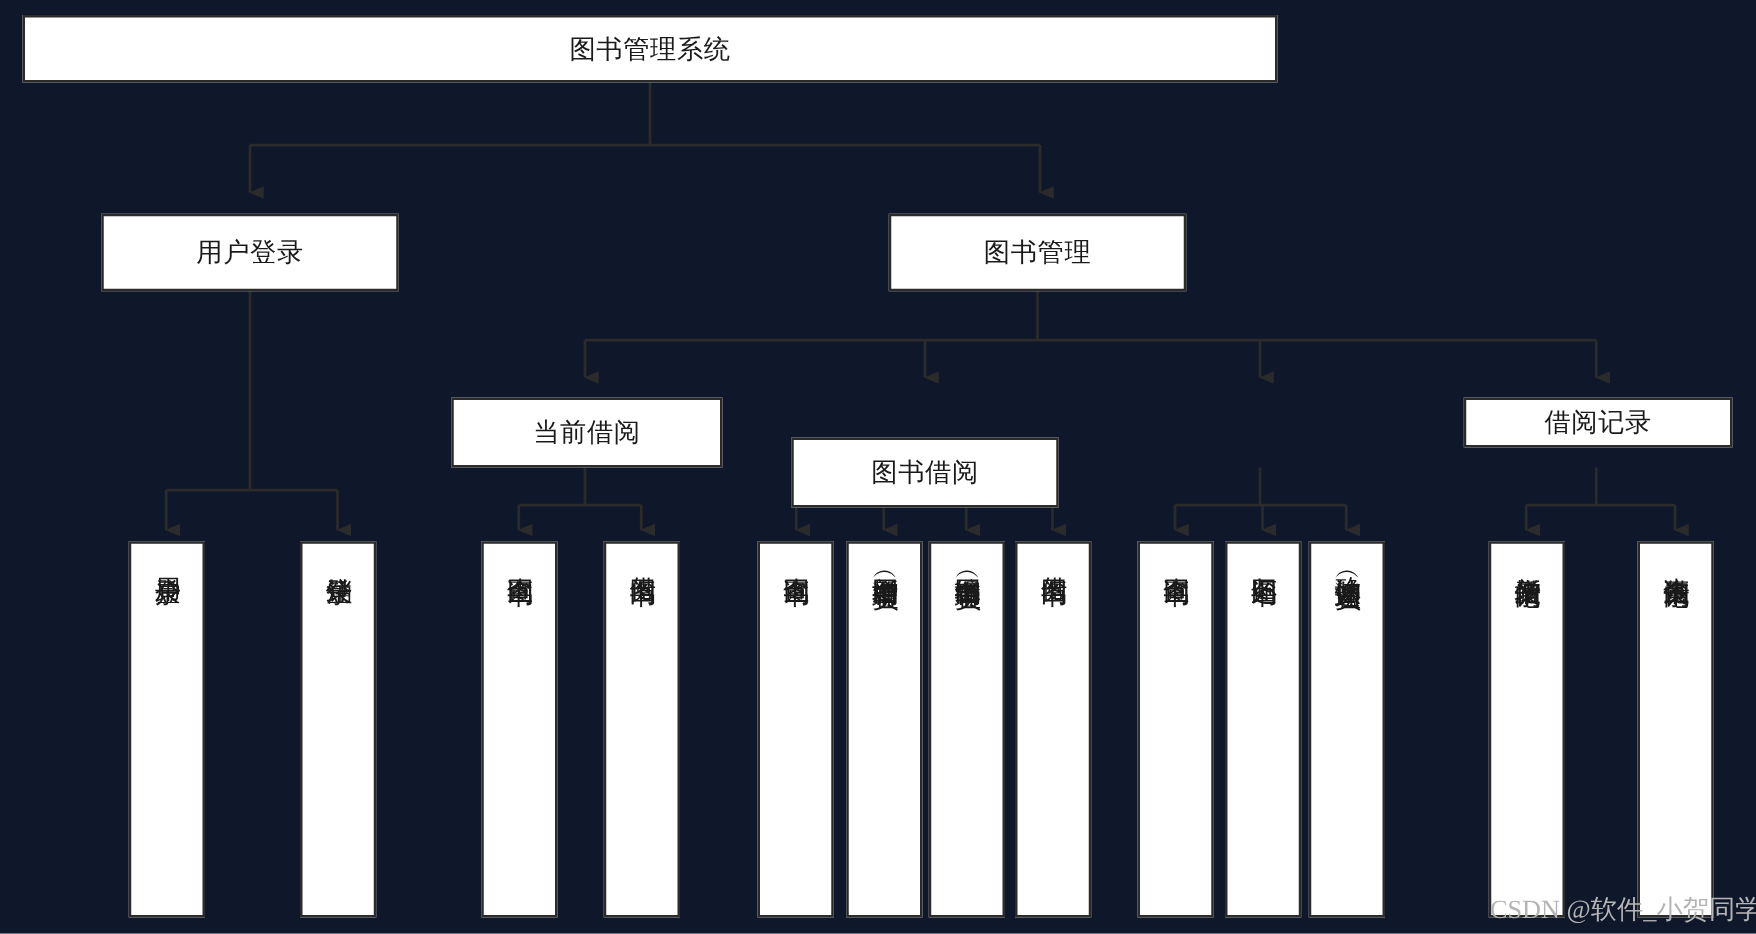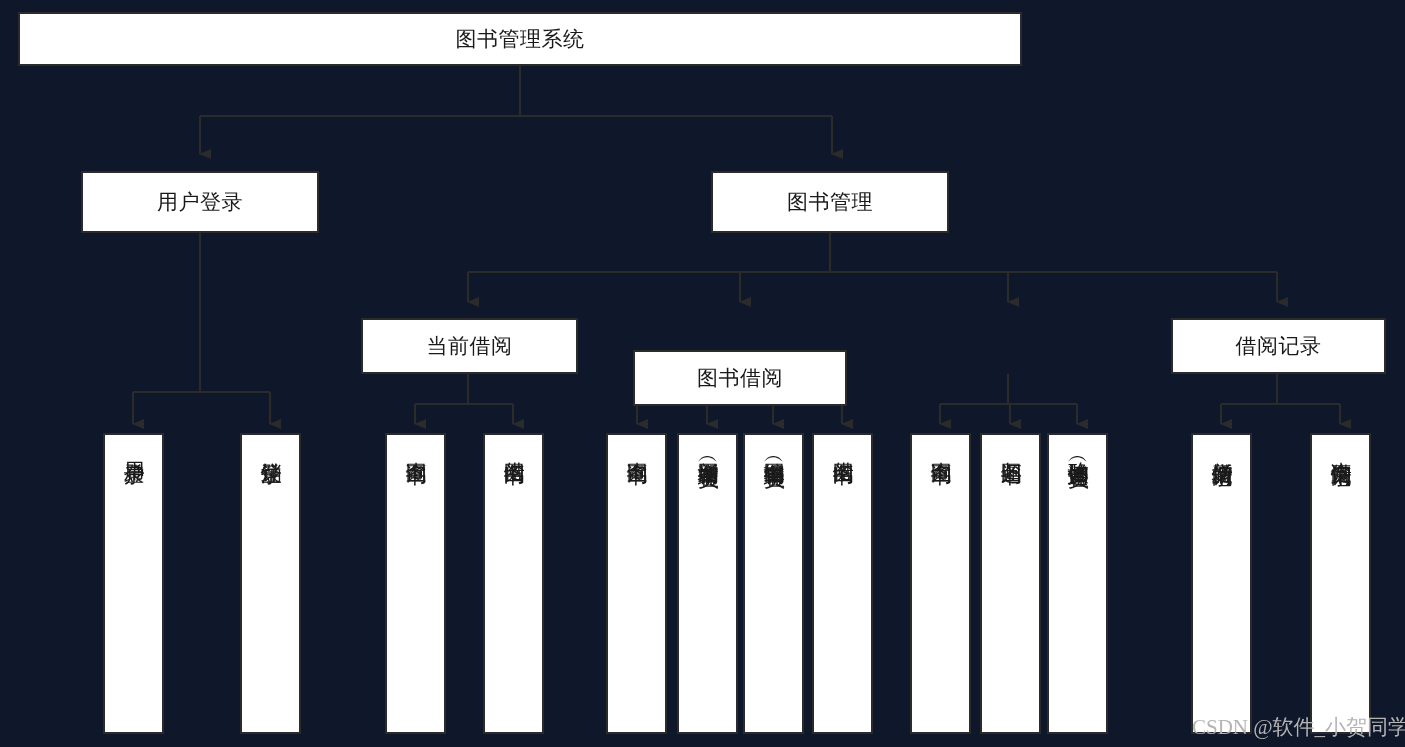--- a/index.html
+++ b/index.html
@@ -134,21 +134,21 @@
 
   <div class="node" style="left:361px; top:318px; width:217px; height:56px;">
     <span class="node-label">当前借阅</span>
   </div>
 
   <div class="node" style="left:633px; top:318px; width:214px; height:56px;margin-top:32px;">
     <span class="node-label">图书借阅</span>
   </div>
 
 
-  <div class="node" style="left:1171px; top:318px; width:215px; height:56px;">
+  <div class="node" style="left:1171px; top:318px; width:215px; height:40px;">
     <span class="node-label">借阅记录</span>
   </div>
 
   <div class="node vertical" style="left:103px; top:433px; width:61px; height:301px;">
     <span class="node-label">用户登录</span>
   </div>
 
   <div class="node vertical" style="left:240px; top:433px; width:61px; height:301px;">
     <span class="node-label">注销登录</span>
   </div>

